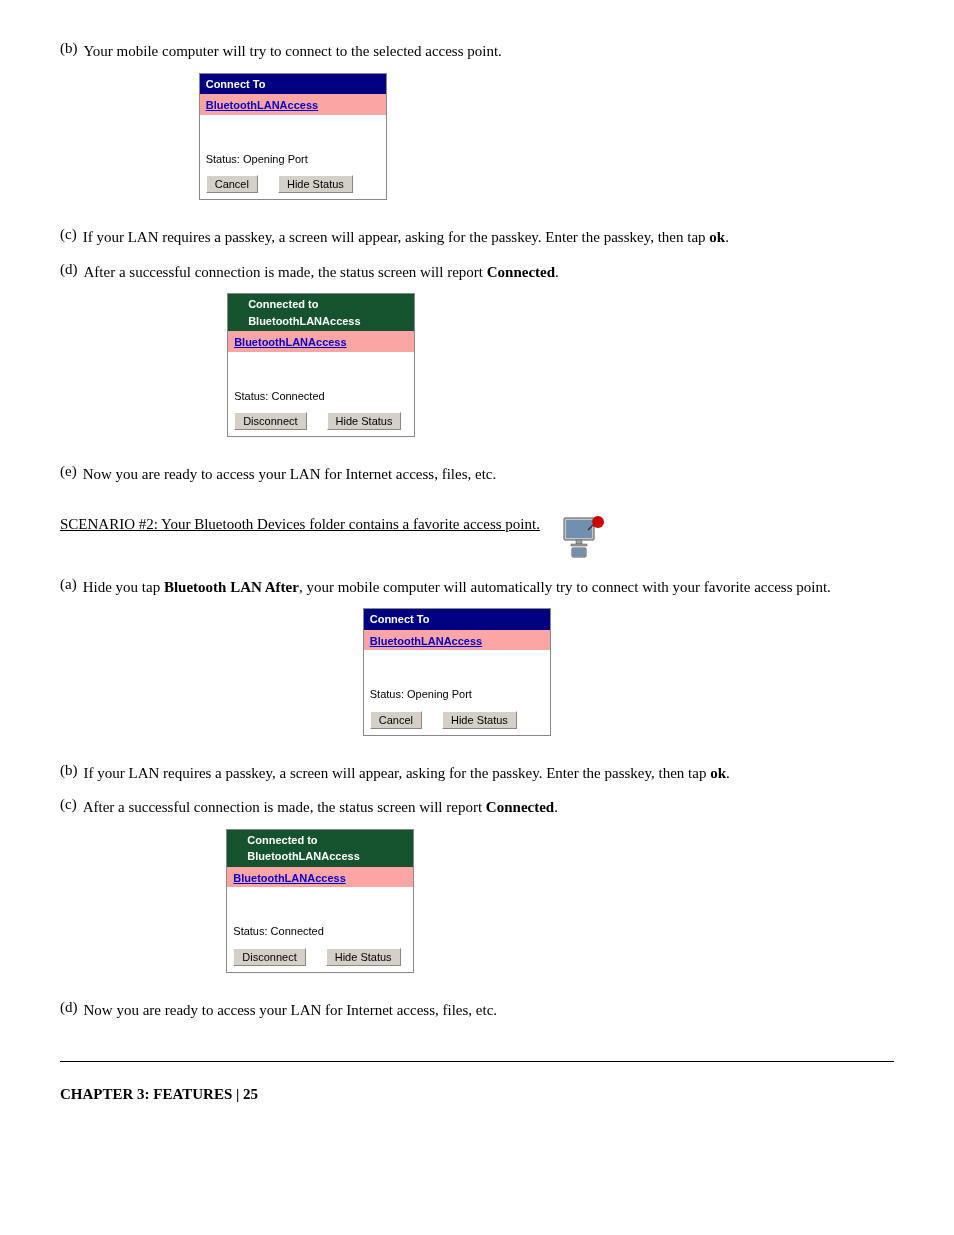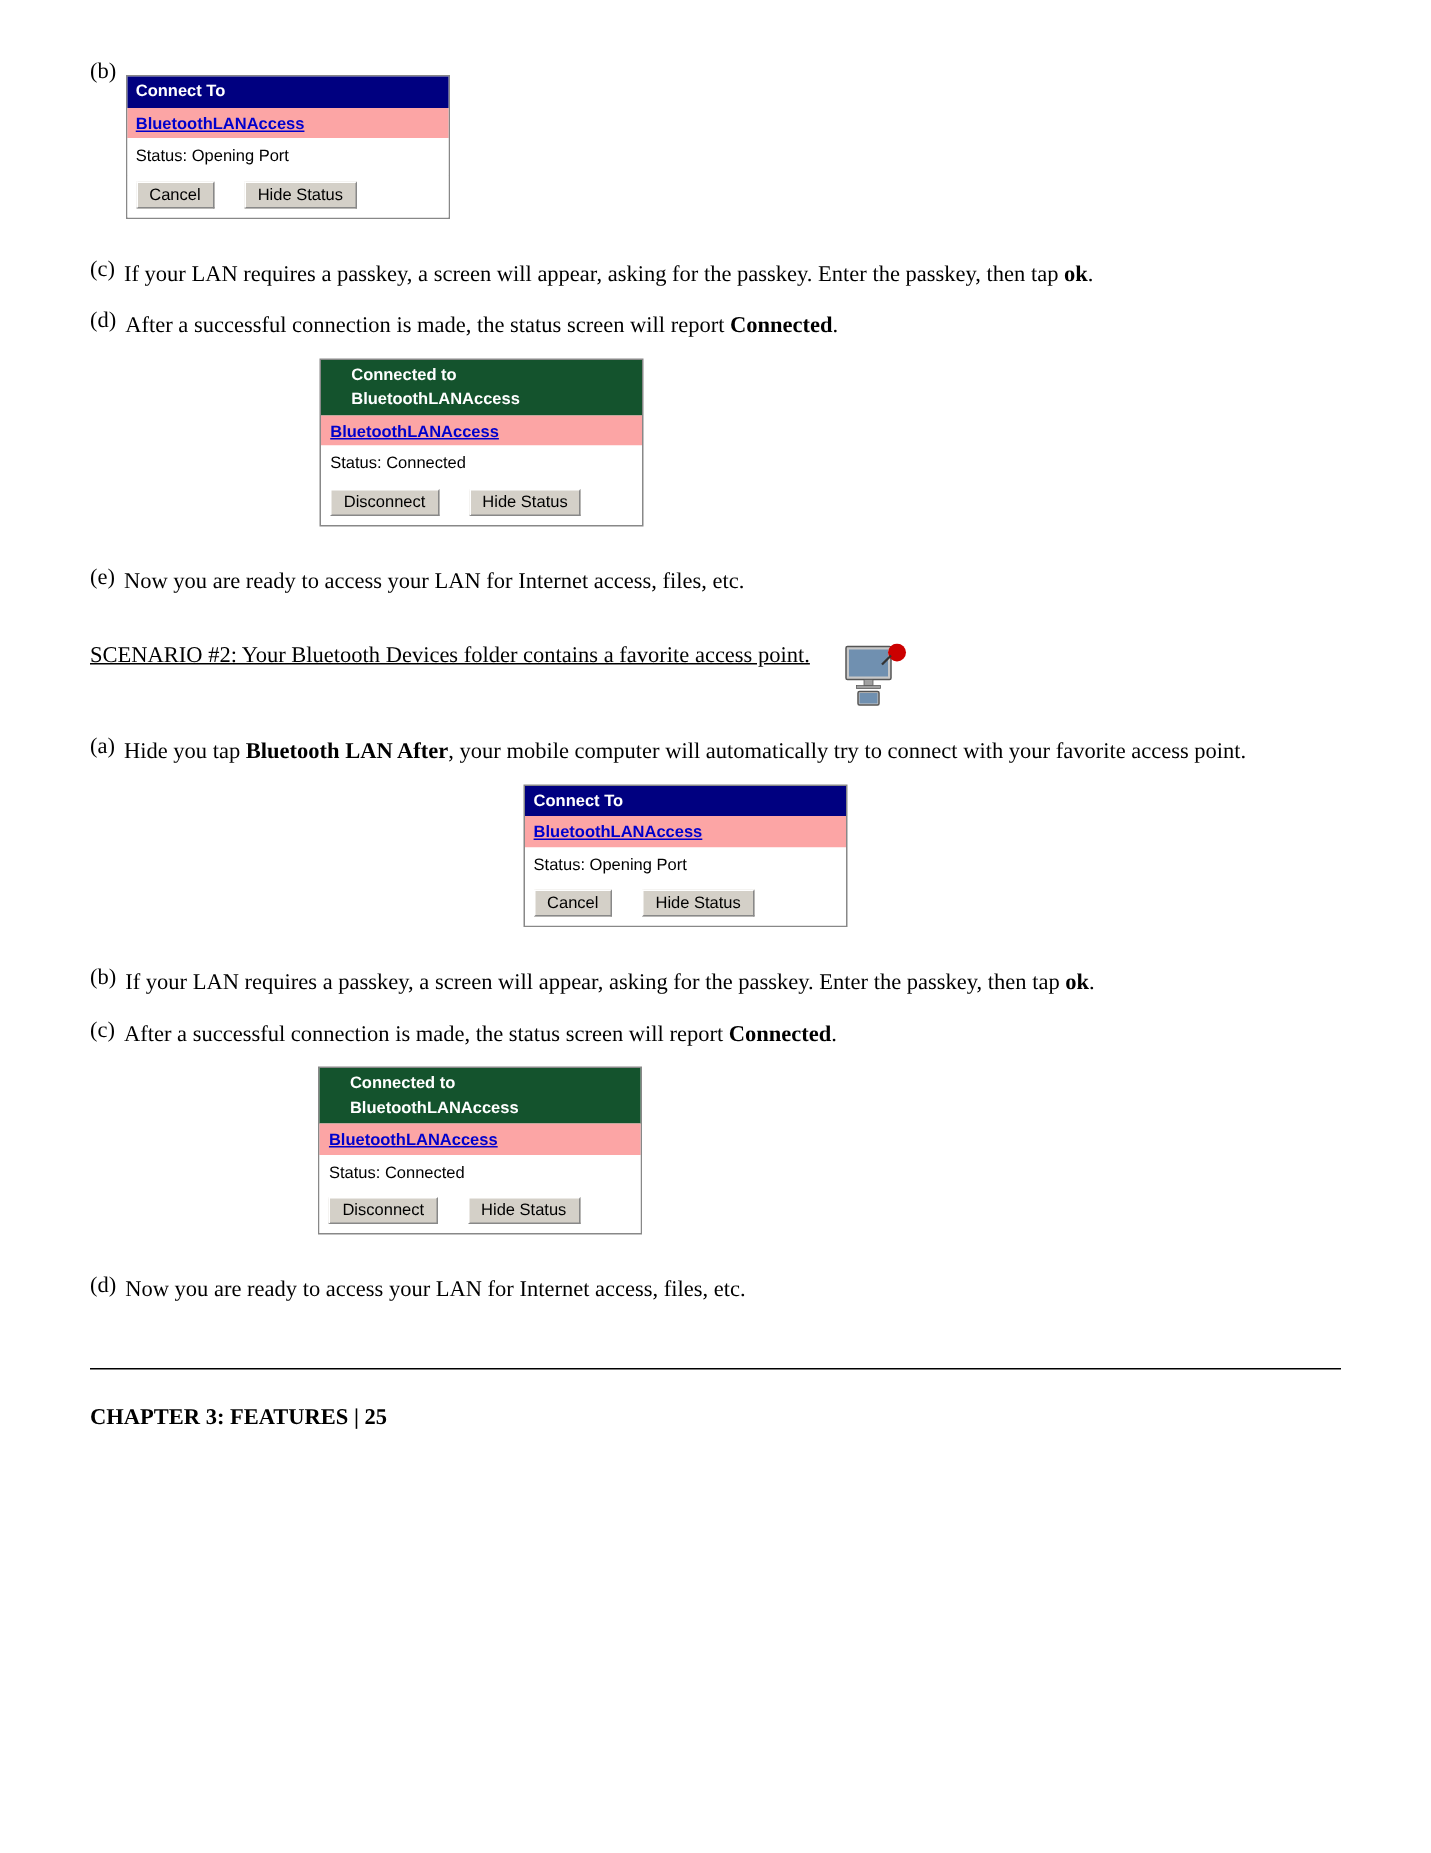--- a/index.html
+++ b/index.html
@@ -18,21 +18,21 @@
     }
     .section {
       margin-bottom: 18px;
     }
     .dialog-wrapper {
       display: flex;
       justify-content: center;
       margin: 10px 0 14px 0;
     }
     .dialog-box {
-      width: 216px;
+      width: 188px;
       border: 1px solid #888;
       font-family: Arial, sans-serif;
       font-size: 11px;
     }
     .dialog-titlebar {
       background: #000080;
       color: #ffffff;
       padding: 2px 6px;
       font-size: 11px;
       font-weight: bold;
@@ -43,20 +43,21 @@
       padding: 3px 6px 1px 6px;
       font-size: 11px;
       font-weight: bold;
       text-decoration: underline;
     }
     .dialog-status {
       background: #ffffff;
       padding: 4px 6px;
       font-size: 11px;
       color: #000;
+      margin-top: 32px;
     }
     .dialog-buttons {
       background: #ffffff;
       padding: 4px 6px 6px 6px;
       display: flex;
       gap: 20px;
     }
     .dialog-btn {
       background: #d4d0c8;
       border: 1px solid #888;
@@ -115,20 +116,21 @@
 </head>
 <body>
 
 <div class="page-content">
 
   <div class="section">
 
     <div class="paren-item">
       <span class="paren-label">(b)</span>
       <div class="paren-content">
+        <span>Your mobile computer will try to connect to the selected access point.</span>
         <div class="dialog-wrapper">
           <div class="dialog-box">
             <div class="dialog-titlebar">Connect To</div>
             <div class="dialog-servicename">BluetoothLANAccess</div>
             <div class="dialog-status">Status:  Opening Port</div>
             <div class="dialog-buttons">
               <button class="dialog-btn">Cancel</button>
               <button class="dialog-btn">Hide Status</button>
             </div>
           </div>

